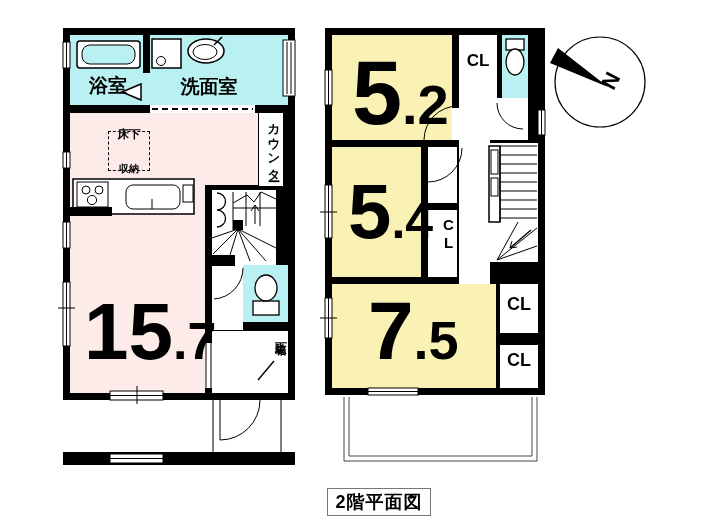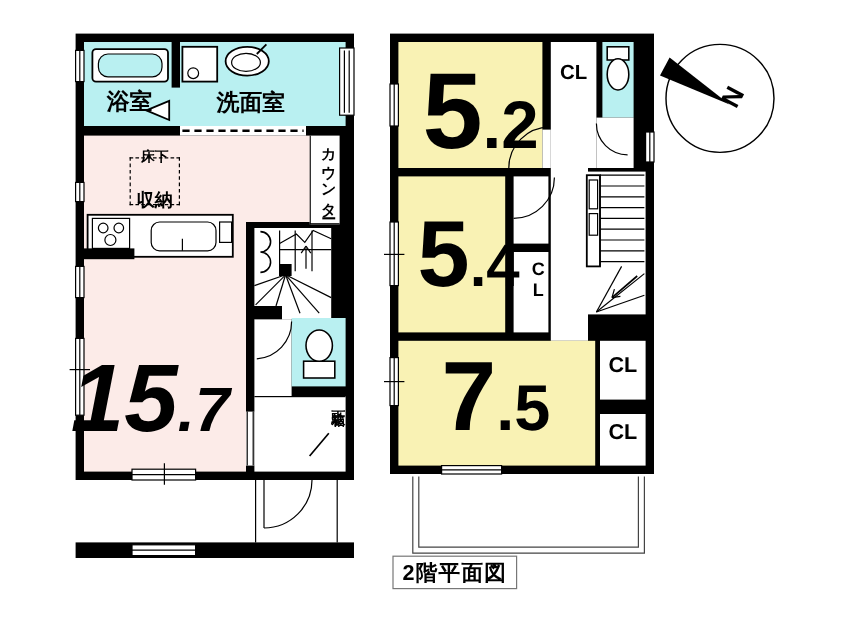--- a/index.html
+++ b/index.html
@@ -240,23 +240,23 @@
   <div class="lbl center" style="left:80px;top:72px;width:56px;height:26px;font-size:19px;">
       <span>浴室</span>
     </div>
   <div class="lbl center" style="left:166px;top:73px;width:86px;height:26px;font-size:19px;text-align:right;">
       <span>洗面室</span>
     </div>
   <div class="lbl vtext" style="left:260px;top:114px;width:20px;height:70px;font-size:12.5px;">カウンター</div>
   <div class="abs" style="left:108px;top:131px;width:42px;height:40px;border:1.5px dashed #000;box-sizing:border-box;
               display:flex;flex-direction:column;align-items:center;justify-content:center;">
     <div class="lbl" style="position:static;font-size:11.5px;line-height:1.35;">床下</div>
-    <div class="lbl" style="position:static;font-size:15px;line-height:1.35;margin-top:19px;">収納</div>
-  </div>
-  <div class="num-row abs" style="left:59px;top:292px;font-style:italic;">
+    <div class="lbl" style="position:static;font-size:10px;line-height:1.35;margin-top:19px;">収納</div>
+  </div>
+  <div class="num-row abs" style="left:84px;top:292px;">
     <span class="lbl" style="position:static;font-size:80px;">15</span>
     <span class="lbl" style="position:static;font-size:52px;">.7</span>
   </div>
   <div class="lbl vtext" style="left:268px;top:333px;width:18px;height:44px;font-size:11.5px;">下駄箱</div>
 
   <div class="num-row abs" style="left:352px;top:48px;">
     <span class="lbl" style="position:static;font-size:90px;">5</span>
     <span class="lbl" style="position:static;font-size:56px;">.2</span>
   </div>
   <div class="num-row abs" style="left:348px;top:172px;">
@@ -273,17 +273,17 @@
   <div class="lbl vtext" style="left:432px;top:216px;width:24px;height:58px;font-size:15px;">CL</div>
   <div class="lbl center" style="left:500px;top:294px;width:38px;height:20px;font-size:18px;">
       <span>CL</span>
     </div>
   <div class="lbl center" style="left:500px;top:350px;width:38px;height:20px;font-size:18px;">
       <span>CL</span>
     </div>
 
   <div class="lbl" style="left:603px;top:70px;font-size:22px;transform:rotate(-62deg);">N</div>
 
-  <div class="caption" style="left:327px;top:463px;width:102px;height:26px;font-size:18px;">
+  <div class="caption" style="left:327px;top:488px;width:102px;height:26px;font-size:18px;">
       <span>2階平面図</span>
     </div>
 
 </div>
 
 </body></html>

